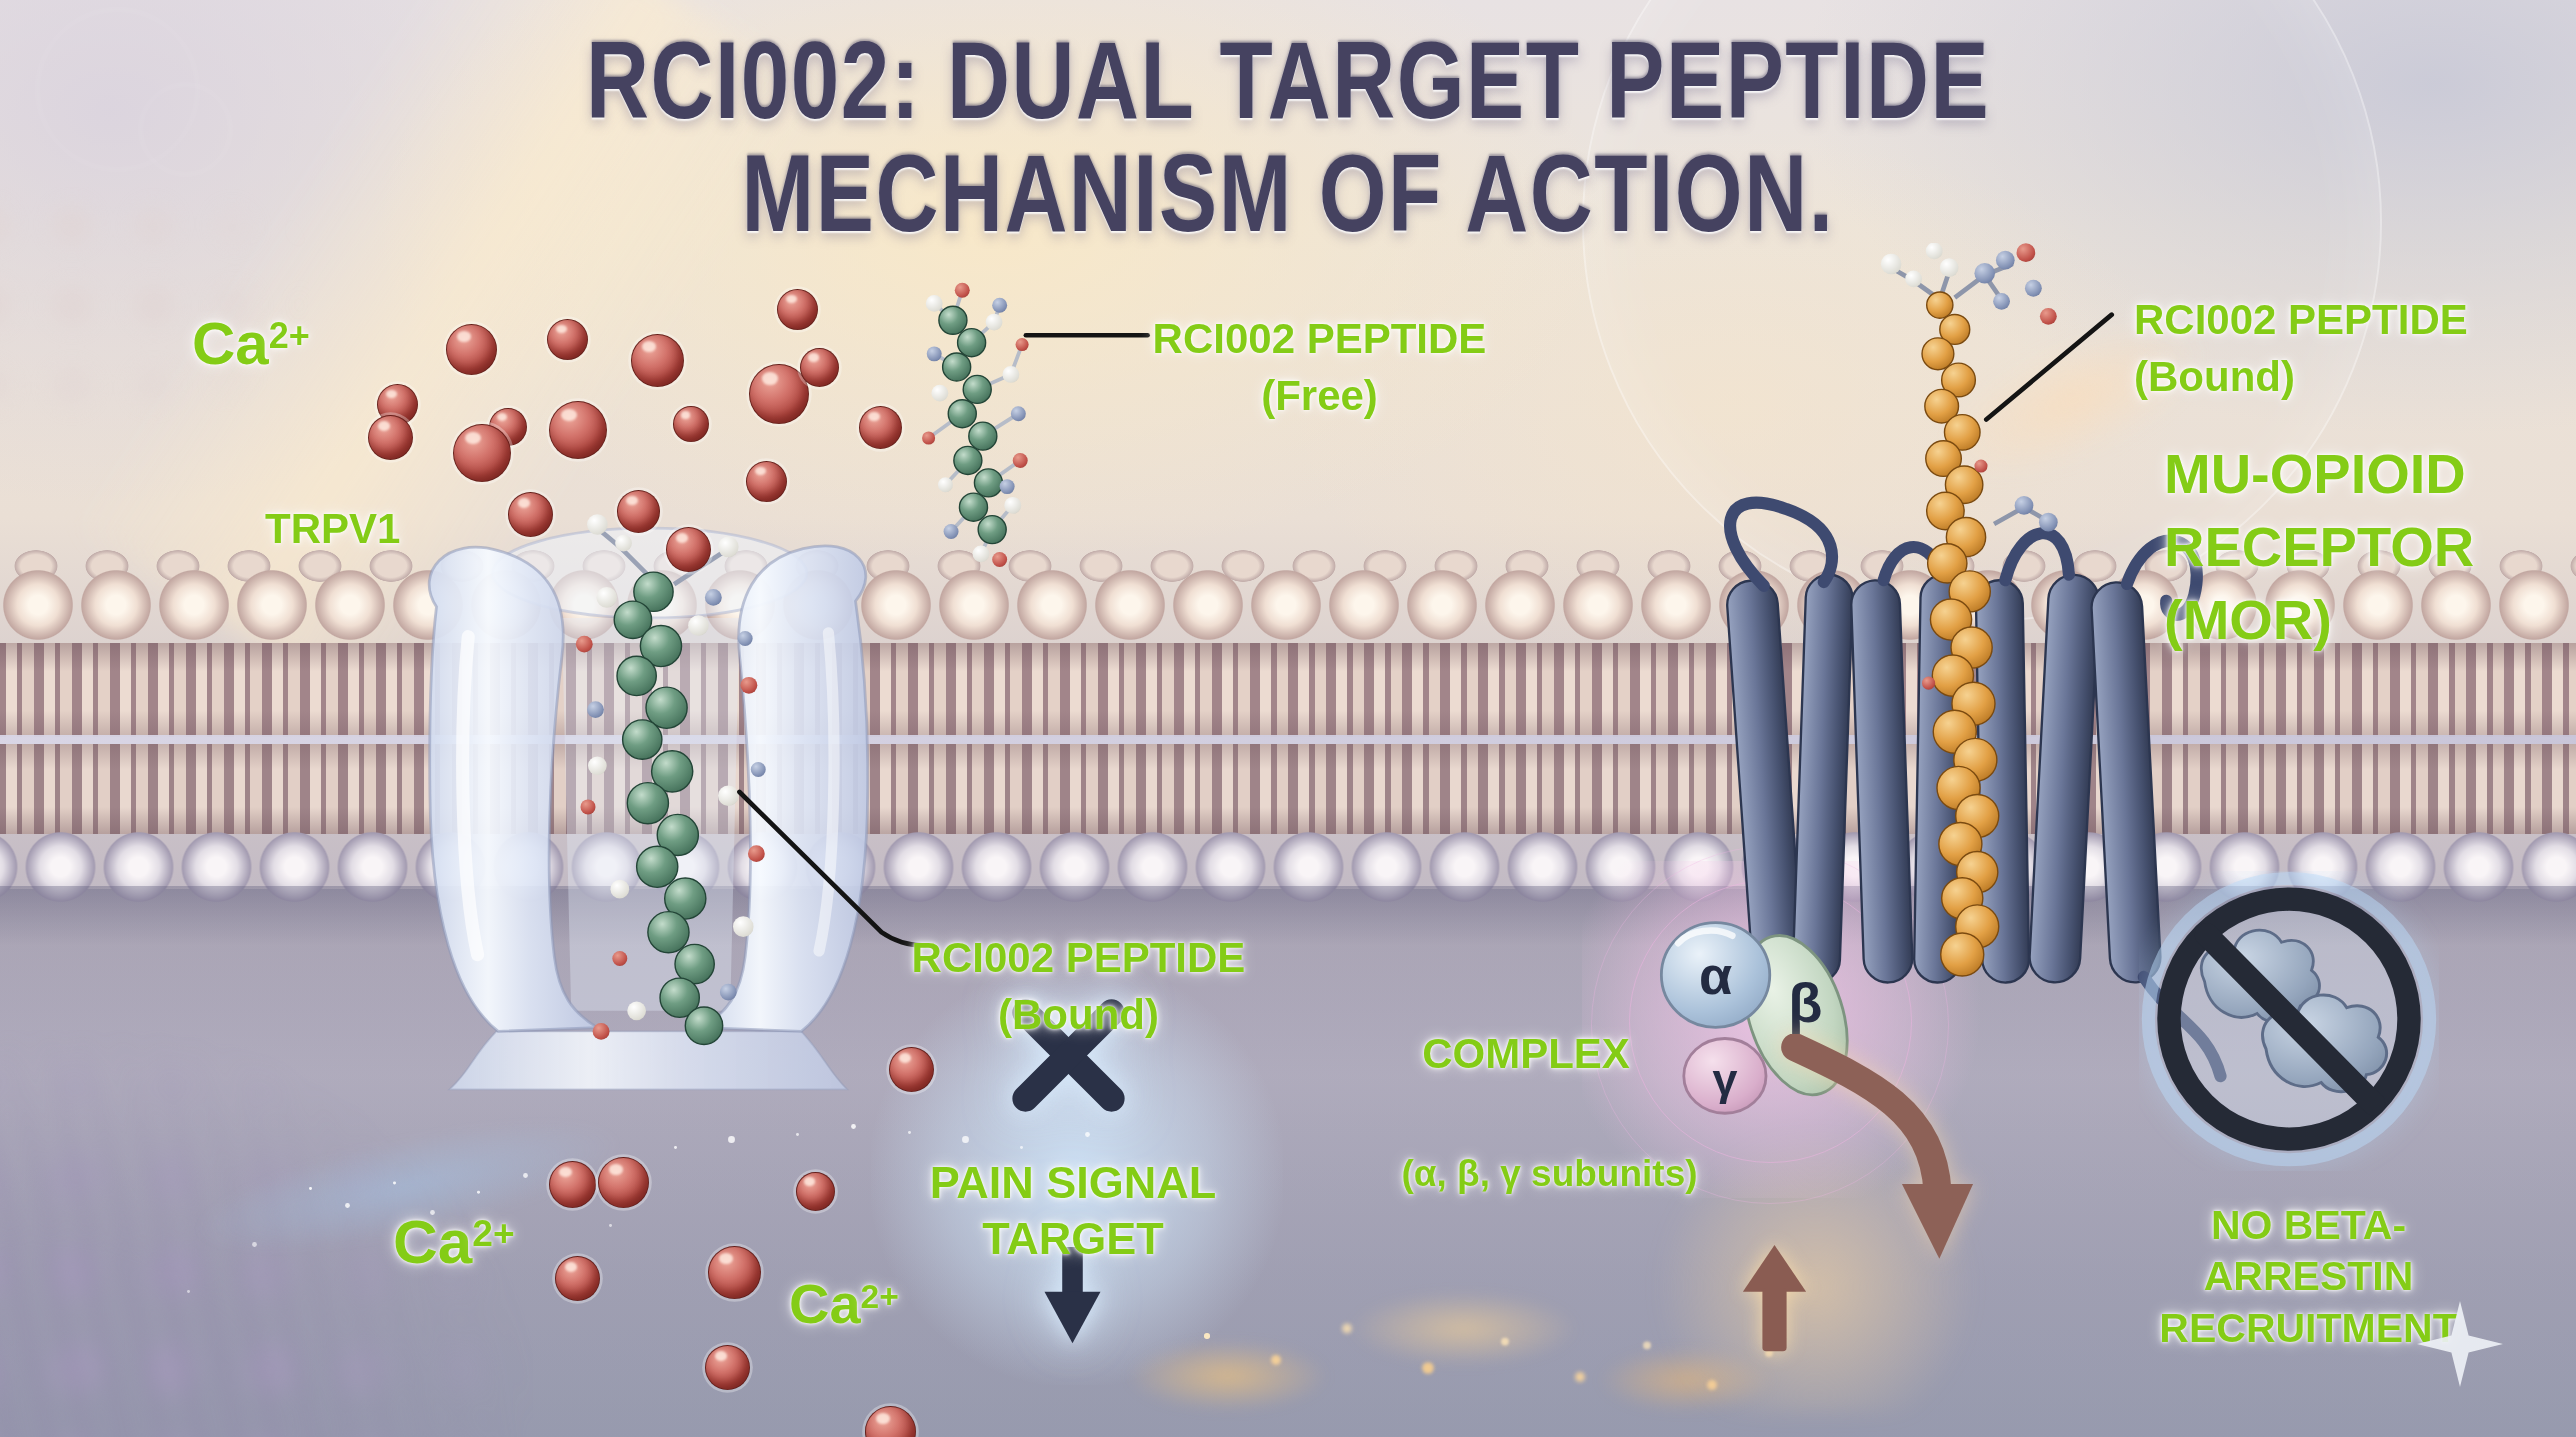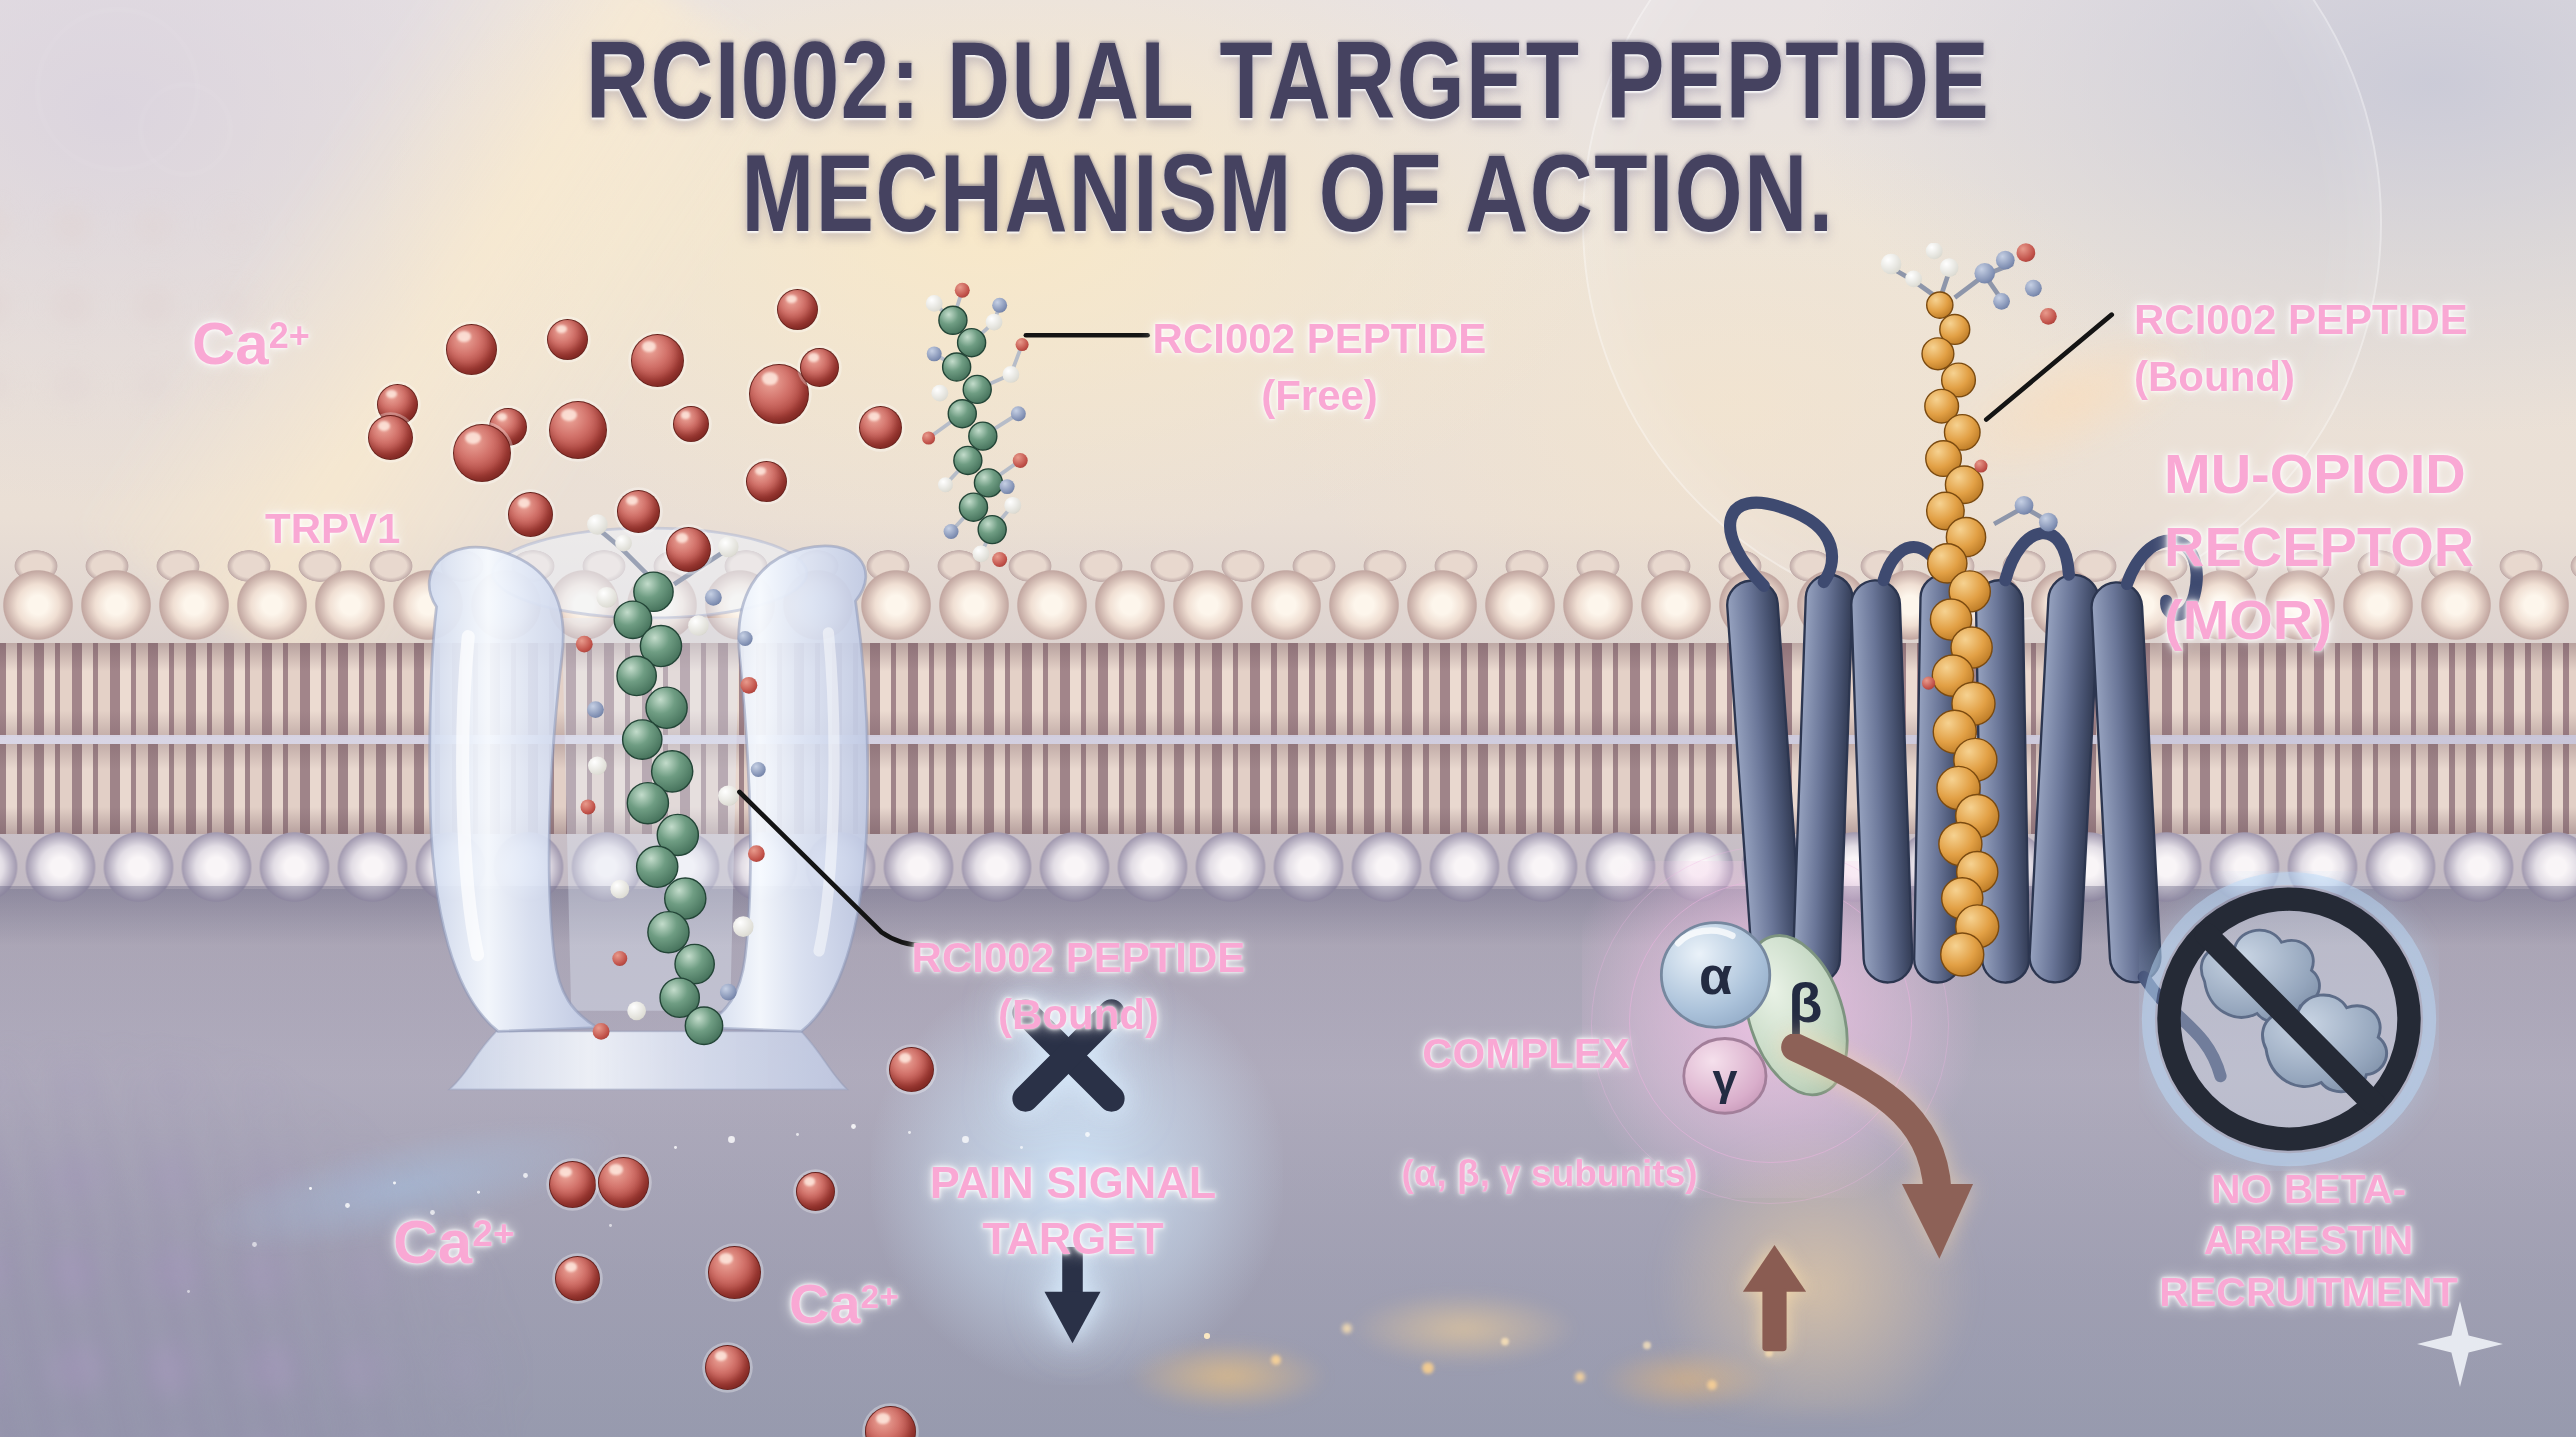--- a/index.html
+++ b/index.html
@@ -95,21 +95,21 @@
     clip-path:polygon(50% 0%,60% 40%,100% 50%,60% 60%,50% 100%,40% 60%,0% 50%,40% 40%)}
   .bokeh{border-radius:50%;border:1.9px solid rgba(255,255,255,.3);filter:blur(1.9px)}
   
   .ion{position:absolute;border-radius:50%;
     background:radial-gradient(circle at 35% 28%,#eda79b 0%,#d2726a 35%,#b04841 65%,#7e2b26 100%);
     border:1.9px solid rgba(92,26,21,.85);
     box-shadow:0 0 0 2.8px rgba(255,255,255,.3),inset -3.7px -5.6px 9.4px rgba(100,20,15,.5)}
   .ion::after{content:"";position:absolute;left:20%;top:12%;width:28%;height:22%;border-radius:50%;
     background:rgba(255,236,226,.8);filter:blur(0.9px)}
   
-  .lbl{position:absolute;font-weight:700;color:#f9a8d4;
+  .lbl{position:absolute;font-weight:700;color:#84cc16;
     text-shadow:0 0 6.6px rgba(255,255,255,.95),0 0 2.8px rgba(255,255,255,.95),0 0 15px rgba(255,255,255,.7)}
   .ctr{text-align:center}
   .ion-sup{font-size:.6em;vertical-align:.45em}
   #title{left:0;right:0;top:24px;text-align:center;color:#454260;font-weight:700;letter-spacing:1.9px;
     text-shadow:0 1.9px 1.9px rgba(255,255,255,.85),0 -1.9px 2.8px rgba(52,50,82,.4),0 5.6px 13px rgba(110,100,135,.35)}
   #title .t{font-size:109px;line-height:1.04;transform:scaleX(.8);transform-origin:50% 0}
 </style>
 </head>
 <body>
 
@@ -477,21 +477,21 @@
     <div>RCI002 PEPTIDE</div>
     <div>(Bound)</div>
   </div>
 
   <div class="lbl" style="left:2164px;top:438px;font-size:56px;line-height:1.3">
     <div>MU-OPIOID</div>
     <div>RECEPTOR</div>
     <div>(MOR)</div>
   </div>
 
-  <div class="lbl ctr" style="left:2112px;top:1164px;width:393px;font-size:41px;line-height:1.25">
+  <div class="lbl ctr" style="left:2112px;top:1200px;width:393px;font-size:41px;line-height:1.25">
     <div>NO BETA-ARRESTIN</div>
     <div>RECRUITMENT</div>
   </div>
 
 
   <div class="lbl" style="left:393px;top:1206px;font-size:62px">
     <span>Ca</span><sup class="ion-sup">2+</sup>
   </div>
   <div class="lbl" style="left:789px;top:1271px;font-size:56px">
     <span>Ca</span><sup class="ion-sup">2+</sup>

